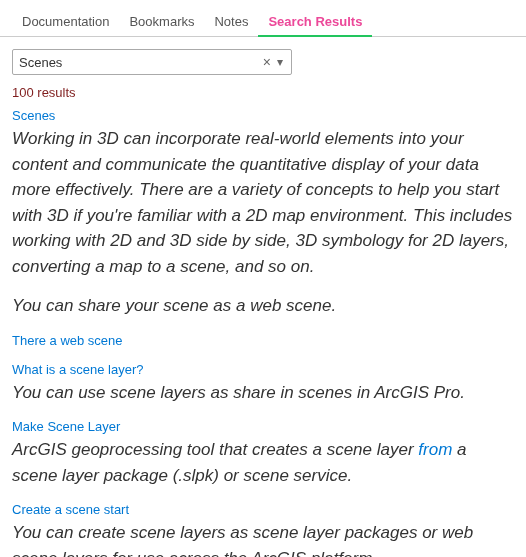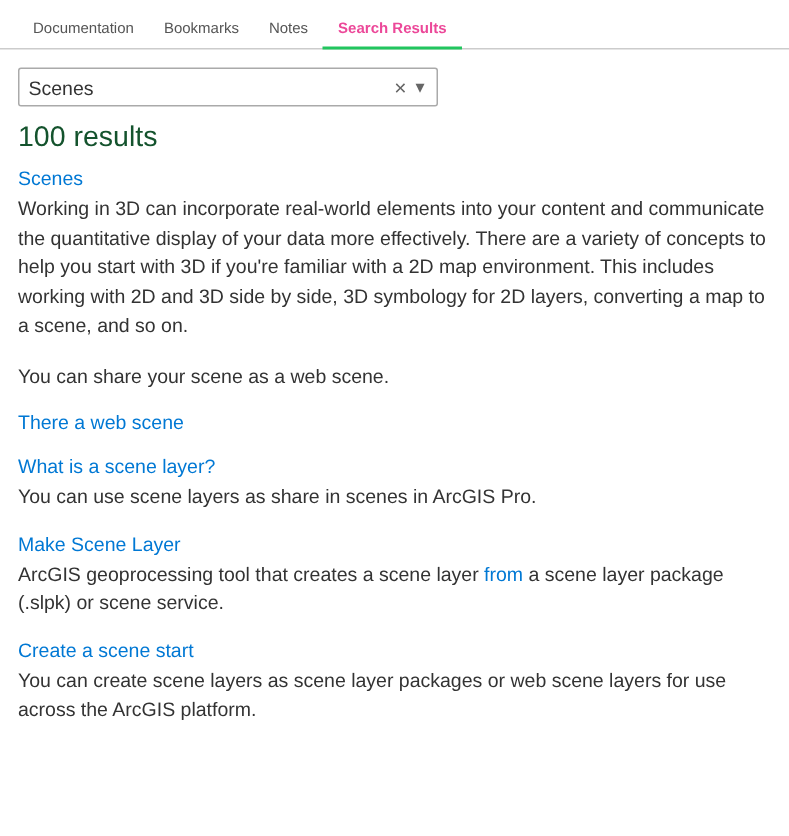--- a/index.html
+++ b/index.html
@@ -15,21 +15,21 @@
     
     .nav-tabs {
       display: flex;
       border-bottom: 1px solid #ccc;
       padding: 0 12px;
       padding-top: 8px;
     }
     .nav-tab {
       padding: 6px 10px;
       cursor: pointer;
-      font-size: 10px;
+      font-size: 13px;
       color: #555;
       white-space: nowrap;
       border-bottom: 2px solid transparent;
       margin-bottom: -1px;
     }
     .nav-tab.active {
       color: #ec4899;
       font-weight: 600;
       border-bottom: 2px solid #22c55e;
     }
@@ -63,22 +63,22 @@
     .search-dropdown-btn {
       cursor: pointer;
       color: #666;
       font-size: 12px;
       padding: 0 2px;
     }
 
     
     .results-count {
       padding: 2px 12px 8px 12px;
-      font-size: 19px;
-      color: #14532d;
+      font-size: 13px;
+      color: #7f1d1d;
     }
 
     
     .results-list {
       padding: 0 12px;
       overflow-y: auto;
     }
 
     .result-item {
       margin-bottom: 14px;
@@ -86,23 +86,24 @@
 
     .result-title {
       color: #0078d4;
       cursor: pointer;
       font-size: 13px;
       margin-bottom: 3px;
       text-decoration: none;
     }
 
     .result-desc {
-      font-size: 13px;
+      font-size: 17px;
       color: #333;
       line-height: 1.5;
+      font-style: italic;
     }
 
     .result-desc a, .result-desc .link-text {
       color: #0078d4;
       text-decoration: none;
     }
   </style>
 </head>
 <body>
 

